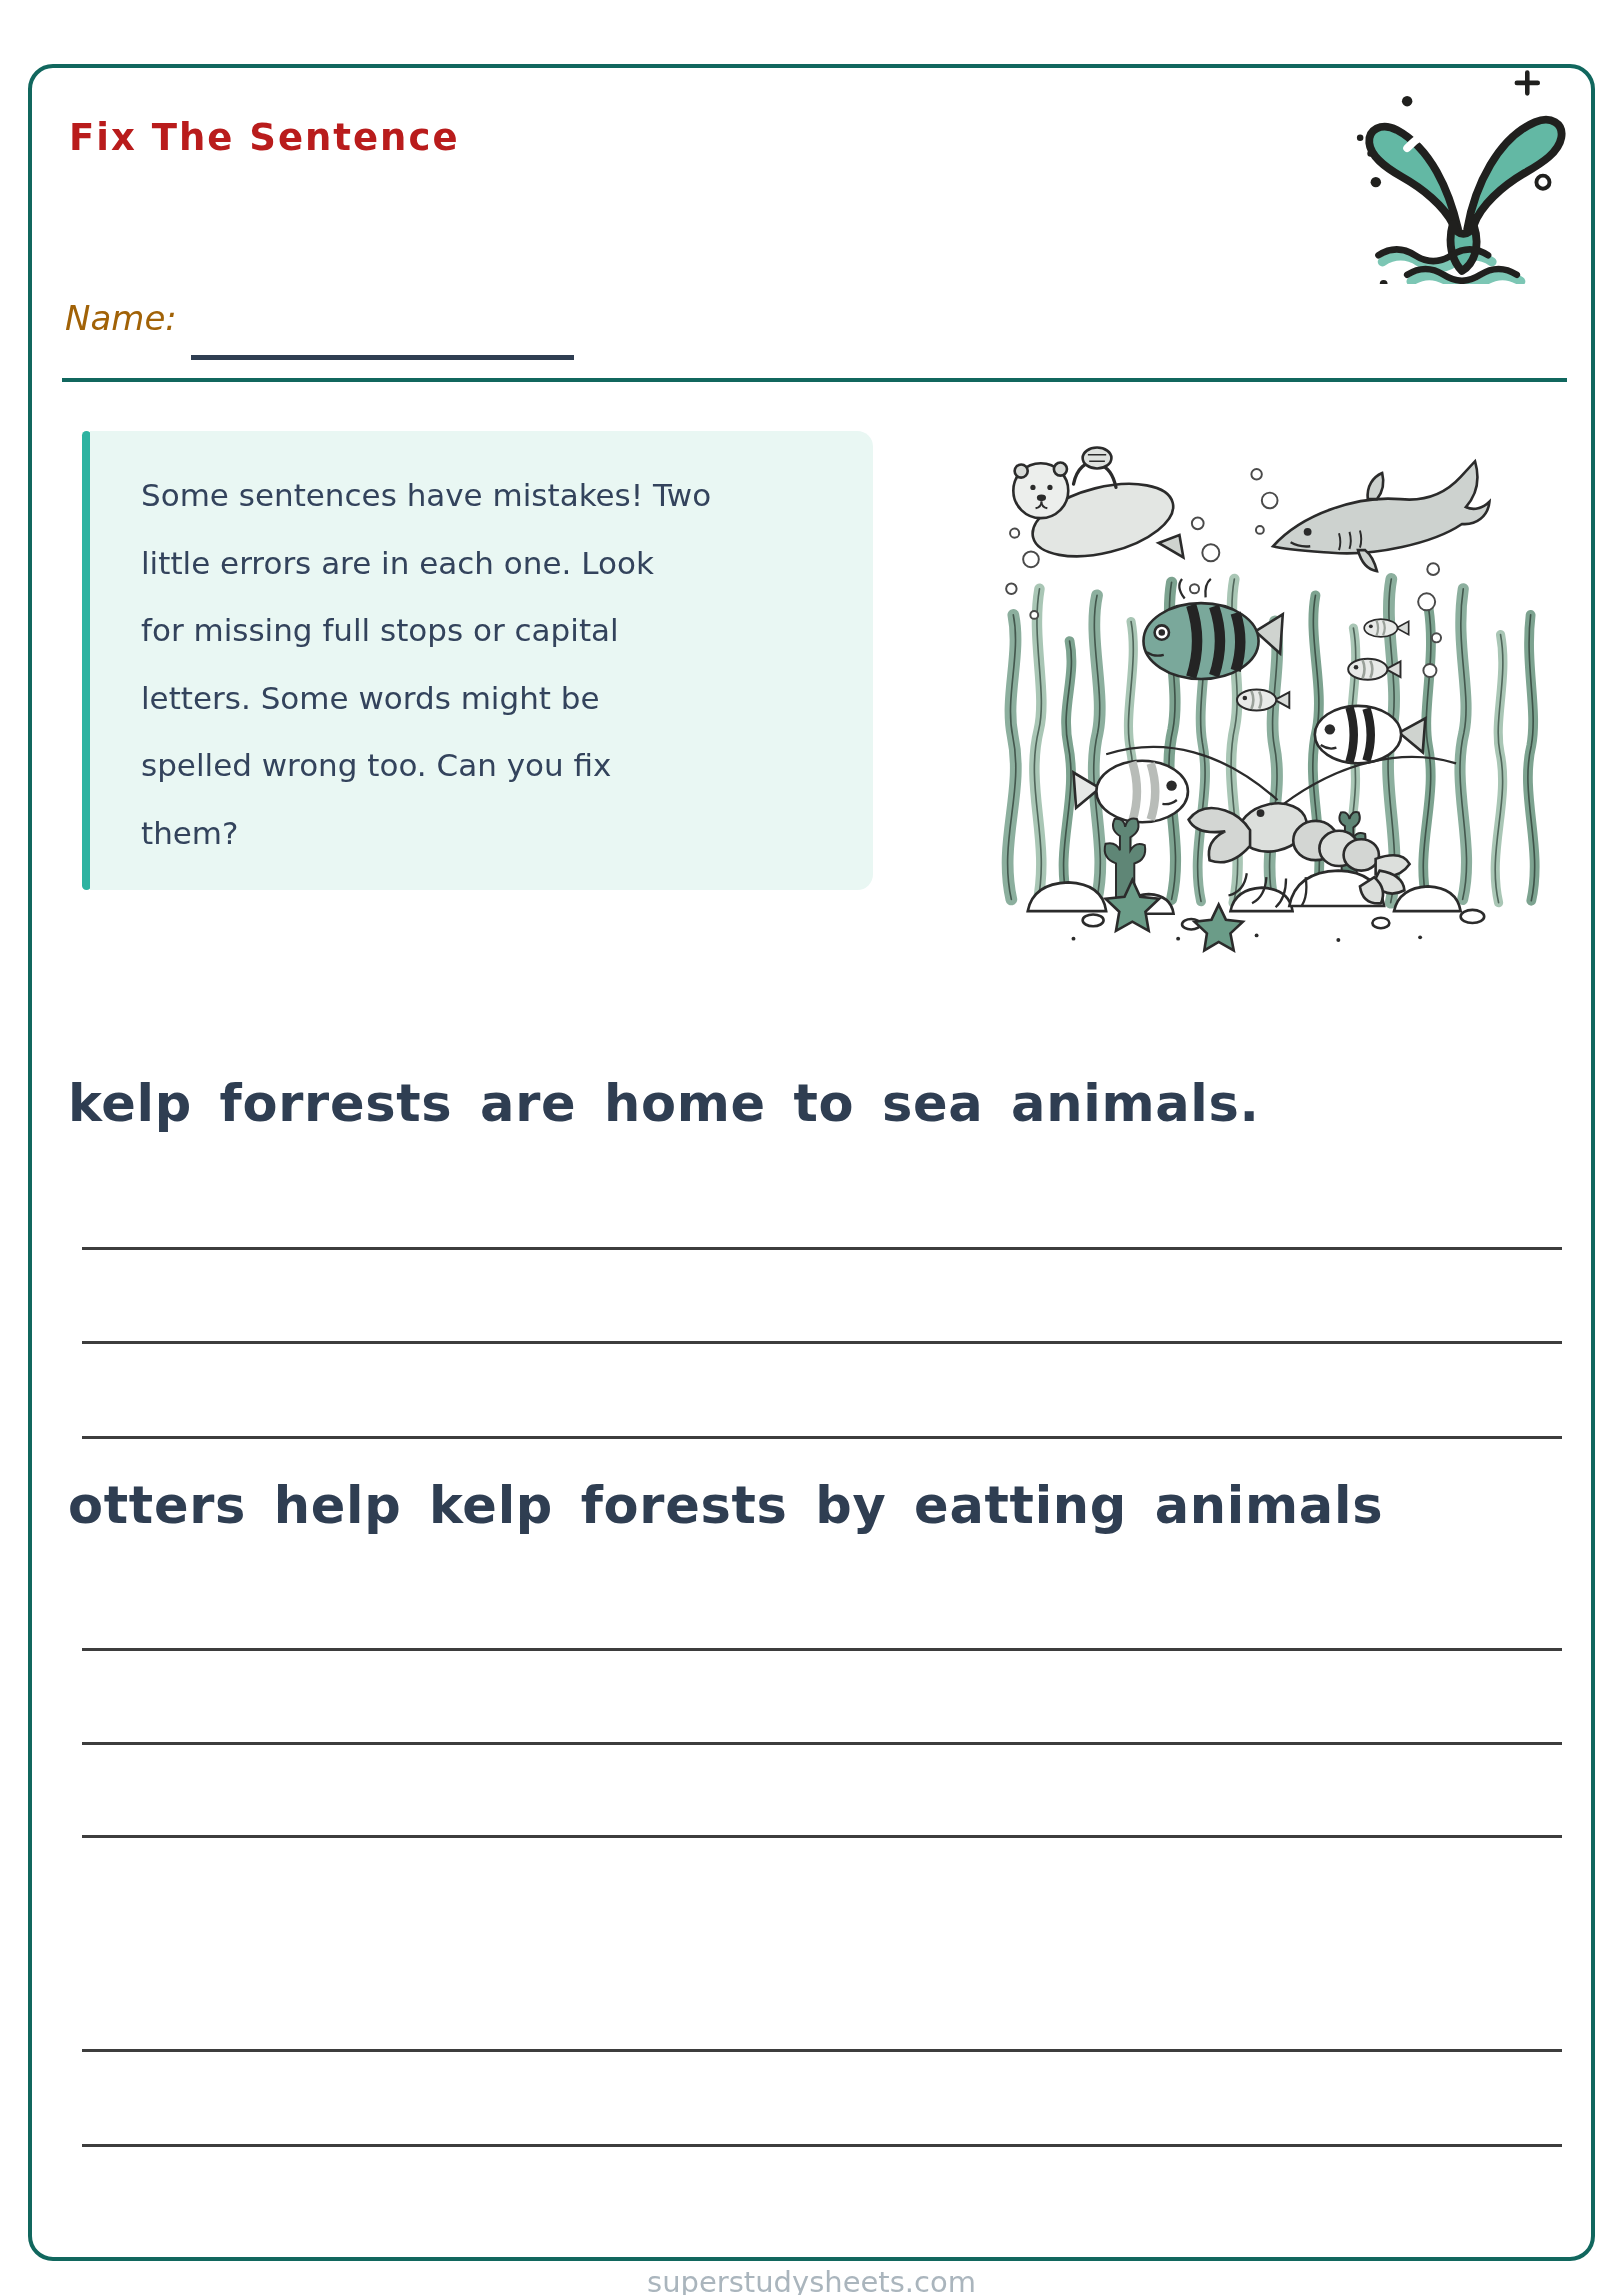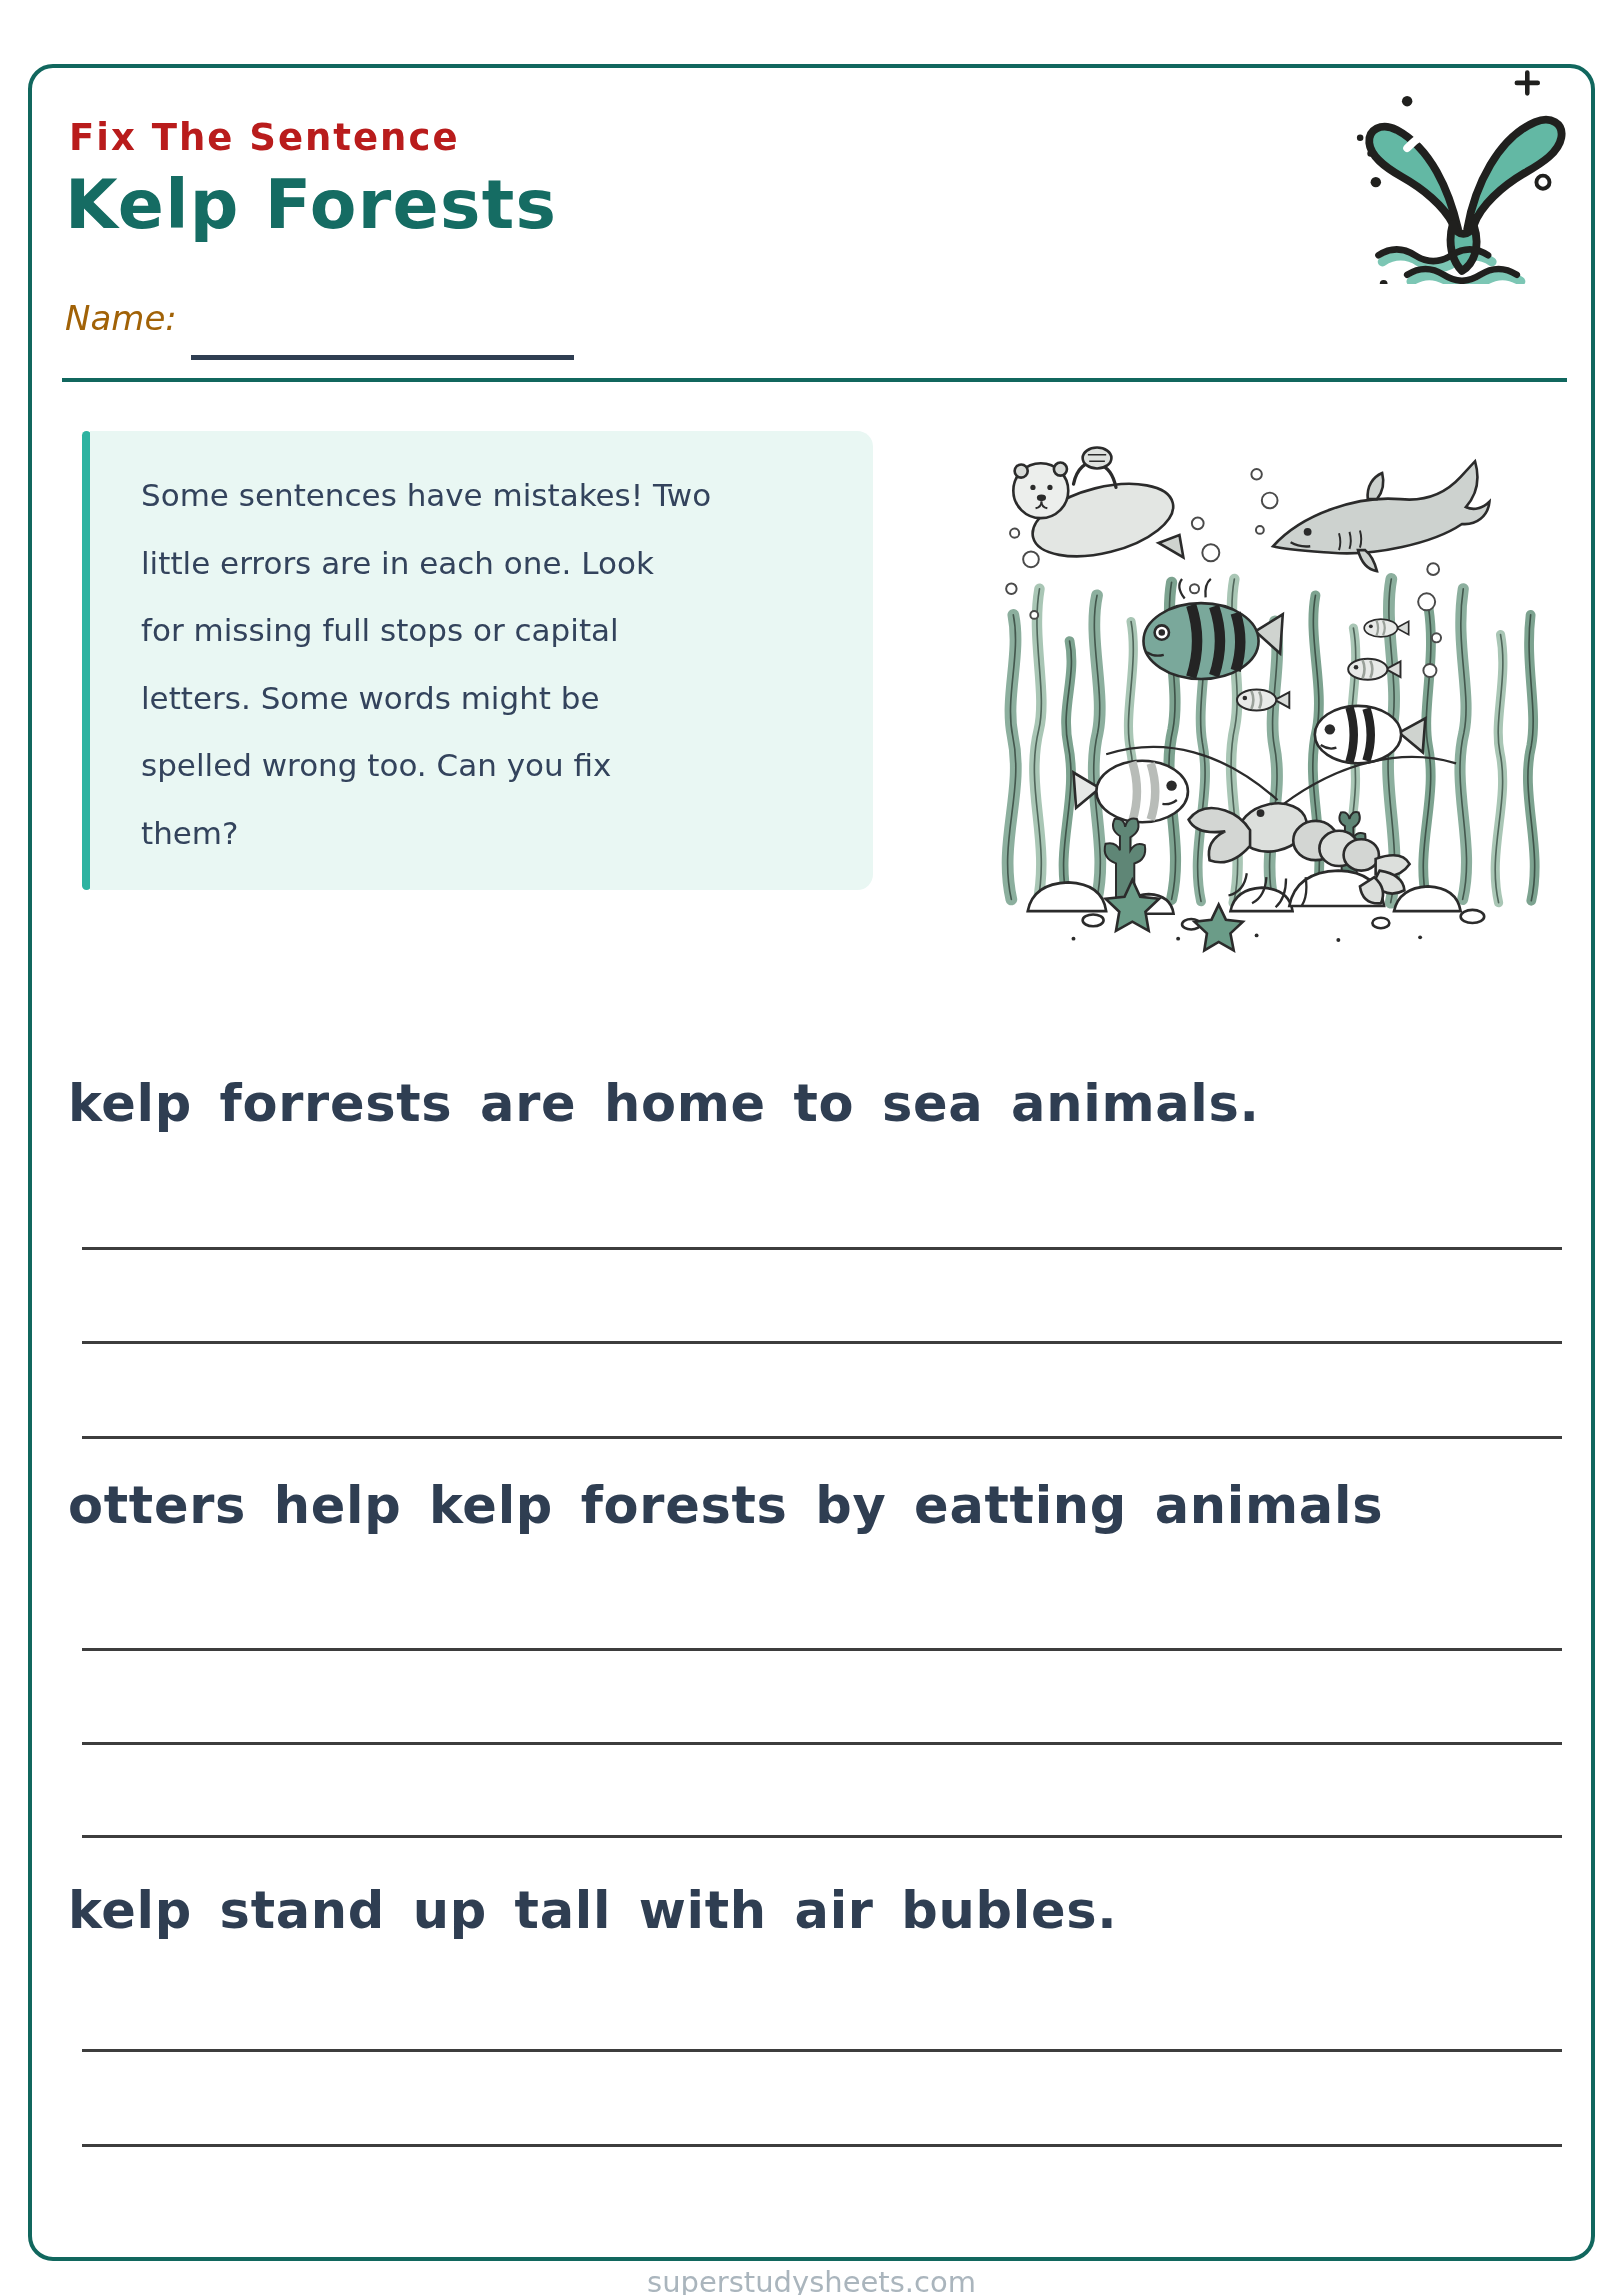--- a/index.html
+++ b/index.html
@@ -29,21 +29,20 @@
   .footer{position:absolute;left:0;top:2265px;width:1623px;text-align:center;
           font-size:29px;color:#aab5bd;}
 </style>
 </head>
 <body>
 
 <div class="sheet">
   <div class="page-border"></div>
 
   <div class="title-small">Fix The Sentence</div>
-  <div class="title-main">Kelp Forests</div>
 
   <svg class="whale-icon" width="268" height="222" viewBox="0 0 200 170">
     <path d="M36 148 Q50 139 64 148 T92 148 T120 148" fill="none" stroke="#7cc6b4" stroke-width="7" stroke-linecap="round" transform="translate(3,5)"></path>
     <path d="M58 163 Q72 154 86 163 T114 163 T142 163" fill="none" stroke="#7cc6b4" stroke-width="7" stroke-linecap="round" transform="translate(3,5)"></path>
     <path d="M97 128 C90 98 76 66 50 52 C38 46 28 52 29 62 C30 72 40 80 54 88 C70 97 86 110 93 124 Z" fill="#63b8a4" stroke="#20201e" stroke-width="6" stroke-linejoin="round"></path>
     <path d="M104 128 C110 94 128 58 156 46 C168 41 178 47 176 58 C174 69 162 77 148 85 C131 95 114 110 109 125 Z" fill="#63b8a4" stroke="#20201e" stroke-width="6" stroke-linejoin="round"></path>
     <path d="M93 124 C97 134 105 134 109 125 C114 140 110 154 100 160 C92 152 89 138 93 124 Z" fill="#63b8a4" stroke="#20201e" stroke-width="6" stroke-linejoin="round"></path>
     <path d="M58 66 Q70 53 85 51" fill="none" stroke="#ffffff" stroke-width="6" stroke-linecap="round"></path>
     <path d="M36 148 Q50 139 64 148 T92 148 T120 148" fill="none" stroke="#20201e" stroke-width="5" stroke-linecap="round"></path>
     <path d="M58 163 Q72 154 86 163 T114 163 T142 163" fill="none" stroke="#20201e" stroke-width="5" stroke-linecap="round"></path>
@@ -247,19 +246,18 @@
   <div class="sentence s1">kelp forrests are home to sea animals.</div>
   <div class="write-line" style="top:1247px"></div>
   <div class="write-line" style="top:1341px"></div>
   <div class="write-line" style="top:1436px"></div>
 
   <div class="sentence s2">otters help kelp forests by eatting animals</div>
   <div class="write-line" style="top:1648px"></div>
   <div class="write-line" style="top:1742px"></div>
   <div class="write-line" style="top:1835px"></div>
 
-  <div class="sentence s3">kelp stand up tall with air bubles.</div>
   <div class="write-line" style="top:2049px"></div>
   <div class="write-line" style="top:2144px"></div>
 
   <div class="footer">superstudysheets.com</div>
 </div>
 
 
 </body></html>

